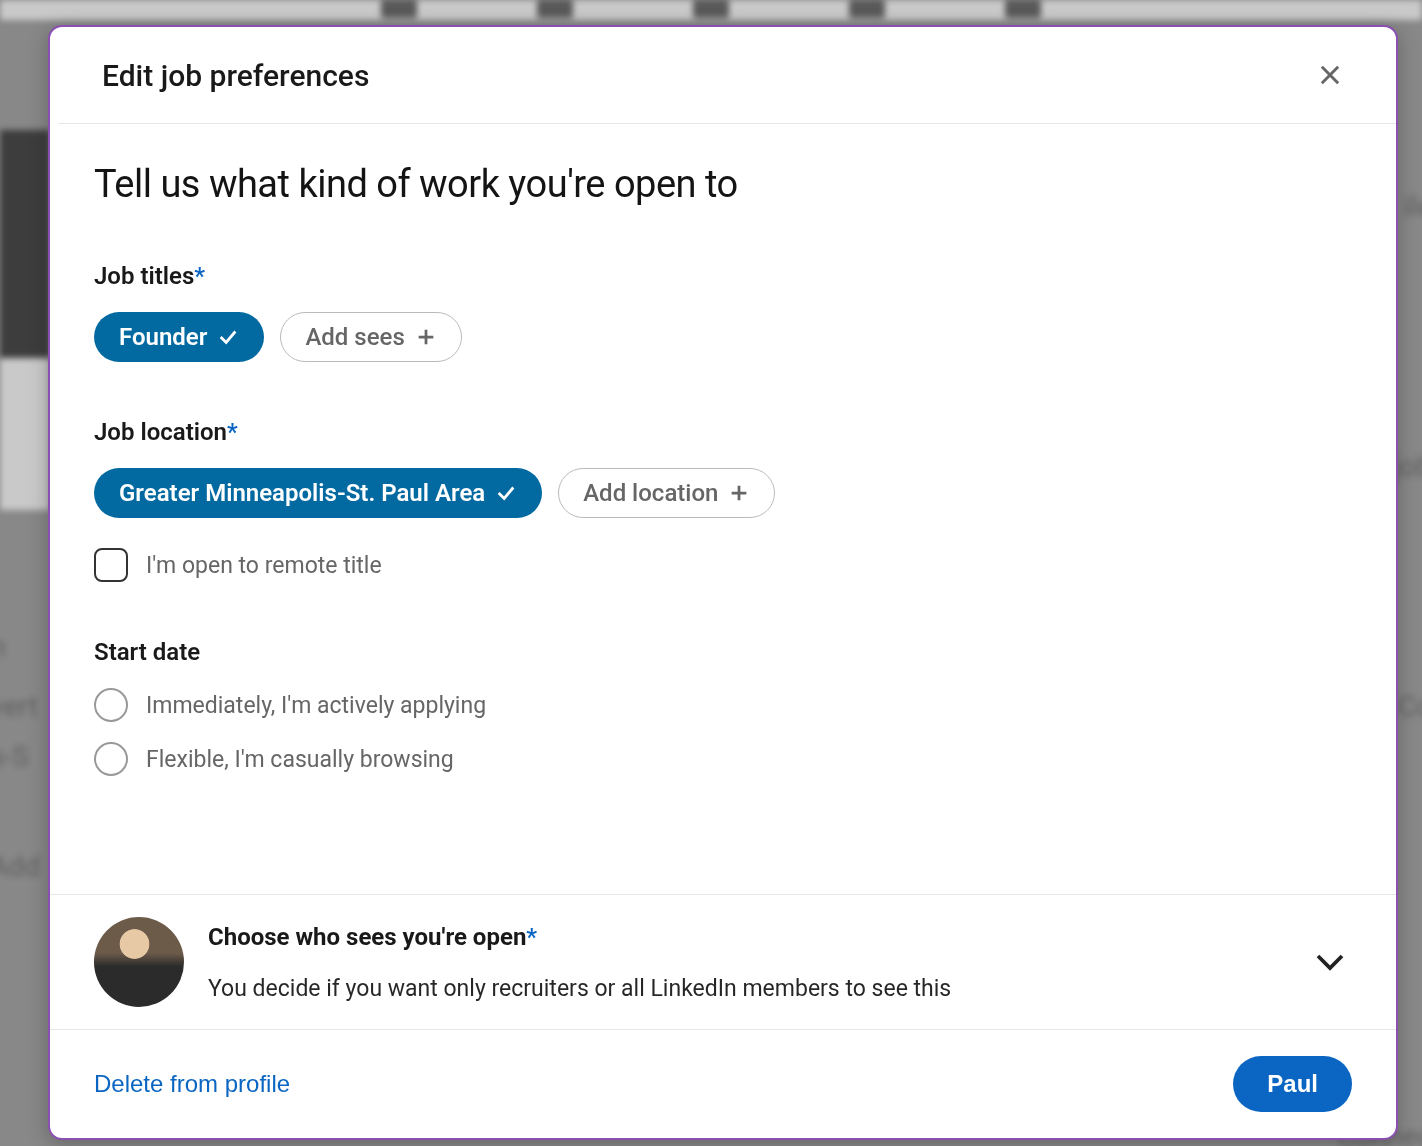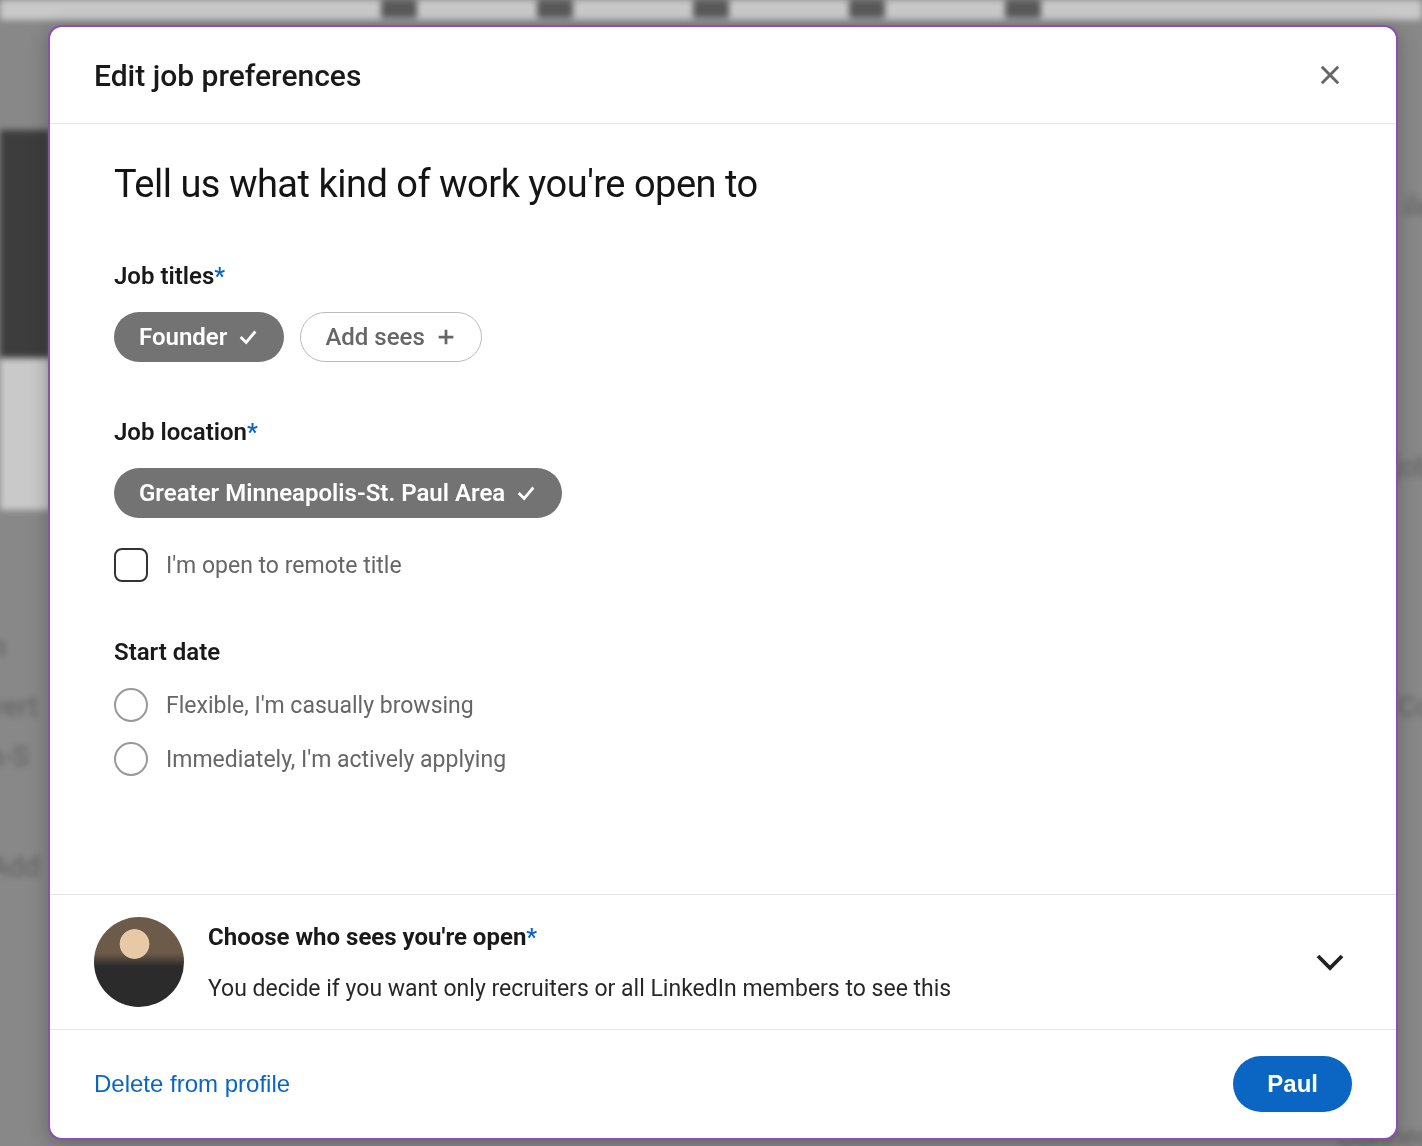--- a/index.html
+++ b/index.html
@@ -17,40 +17,41 @@
     border: 2px solid #8a4fb0;
     border-radius: 14px;
     display: flex; flex-direction: column;
     box-shadow: 0 4px 20px rgba(0,0,0,0.25);
     overflow: hidden;
   }
   .modal-header {
     display: flex; align-items: center; justify-content: space-between;
     padding: 26px 44px 26px 44px;
     border-bottom: 1px solid #e6e6e6;
+    margin-left: 8px;
   }
   .modal-title { font-size: 30px; font-weight: 500; color: rgba(0,0,0,0.9); }
   .close-btn { width: 44px; height: 44px; border: none; background: transparent; border-radius: 50%; display: flex; align-items: center; justify-content: center; cursor: pointer; }
   .close-btn svg { width: 28px; height: 28px; stroke: #666; stroke-width: 2.5; }
-  .modal-body { flex: 1; overflow-y: auto; padding: 38px 44px 20px 64px; }
+  .modal-body { flex: 1; overflow-y: auto; padding: 38px 44px 20px 44px; }
   .headline { font-size: 38px; font-weight: 400; color: rgba(0,0,0,0.92); letter-spacing: -0.5px; margin-bottom: 56px; }
   .field-group { margin-bottom: 56px; }
   .field-label { font-size: 24px; font-weight: 600; color: rgba(0,0,0,0.9); margin-bottom: 22px; display: block; margin-top: 36px; }
   .req { color: #0a66c2; font-weight: 600; }
   .pill-row { display: flex; flex-wrap: wrap; gap: 16px; align-items: center; }
   .pill {
     display: inline-flex; align-items: center; gap: 10px;
     padding: 12px 24px;
     border-radius: 999px;
     font-size: 24px; font-weight: 600;
     cursor: pointer;
     border: 1.5px solid transparent;
     line-height: 1;
   }
-  .pill.selected { background: #737373; color: #fff; justify-content: space-between; }
+  .pill.selected { background: #0369a1; color: #fff; justify-content: space-between; }
   .pill.add { background: #fff; color: #666; border-color: #bbb; font-weight: 500; }
   .pill .check { width: 22px; height: 22px; }
   .pill .plus { width: 22px; height: 22px; }
   .checkbox-row { display: flex; align-items: center; gap: 18px; margin-top: 30px; }
   .chk {
     width: 34px; height: 34px; border: 2px solid #333; border-radius: 8px; background: #fff;
     display: inline-block; cursor: pointer;
   }
   .chk-label { font-size: 23px; color: #666; }
   .radio-row { display: flex; align-items: center; gap: 18px; margin-bottom: 20px; }
@@ -151,36 +152,42 @@
       <label class="field-label">
         <span>Job location</span><span class="req">*</span>
       </label>
       <div class="pill-row">
         <span class="pill selected">
           <span>Greater Minneapolis-St. Paul Area</span>
           <svg class="check" viewBox="0 0 24 24" fill="none" stroke="#fff" stroke-width="3">
               <path d="M4 12 L10 18 L20 6"></path>
             </svg>
         </span>
+        <span class="pill add">
+          <span>Add location</span>
+          <svg class="plus" viewBox="0 0 24 24" fill="none" stroke="#666" stroke-width="3">
+              <path d="M12 4 V20 M4 12 H20"></path>
+            </svg>
+        </span>
       </div>
       <div class="checkbox-row">
         <span class="chk"></span>
         <span class="chk-label">I'm open to remote title</span>
       </div>
     </div>
 
     <div class="field-group" style="margin-bottom:20px;">
       <label class="field-label">Start date</label>
       <div class="radio-row">
         <span class="radio"></span>
-        <span class="radio-label">Flexible, I'm casually browsing</span>
+        <span class="radio-label">Immediately, I'm actively applying</span>
       </div>
       <div class="radio-row">
         <span class="radio"></span>
-        <span class="radio-label">Immediately, I'm actively applying</span>
+        <span class="radio-label">Flexible, I'm casually browsing</span>
       </div>
     </div>
 
   </div>
 
   <div class="visibility-section">
     <div class="avatar"></div>
     <div class="vis-text">
       <div class="vis-title">
         <span>Choose who sees you're open</span><span class="req">*</span>

